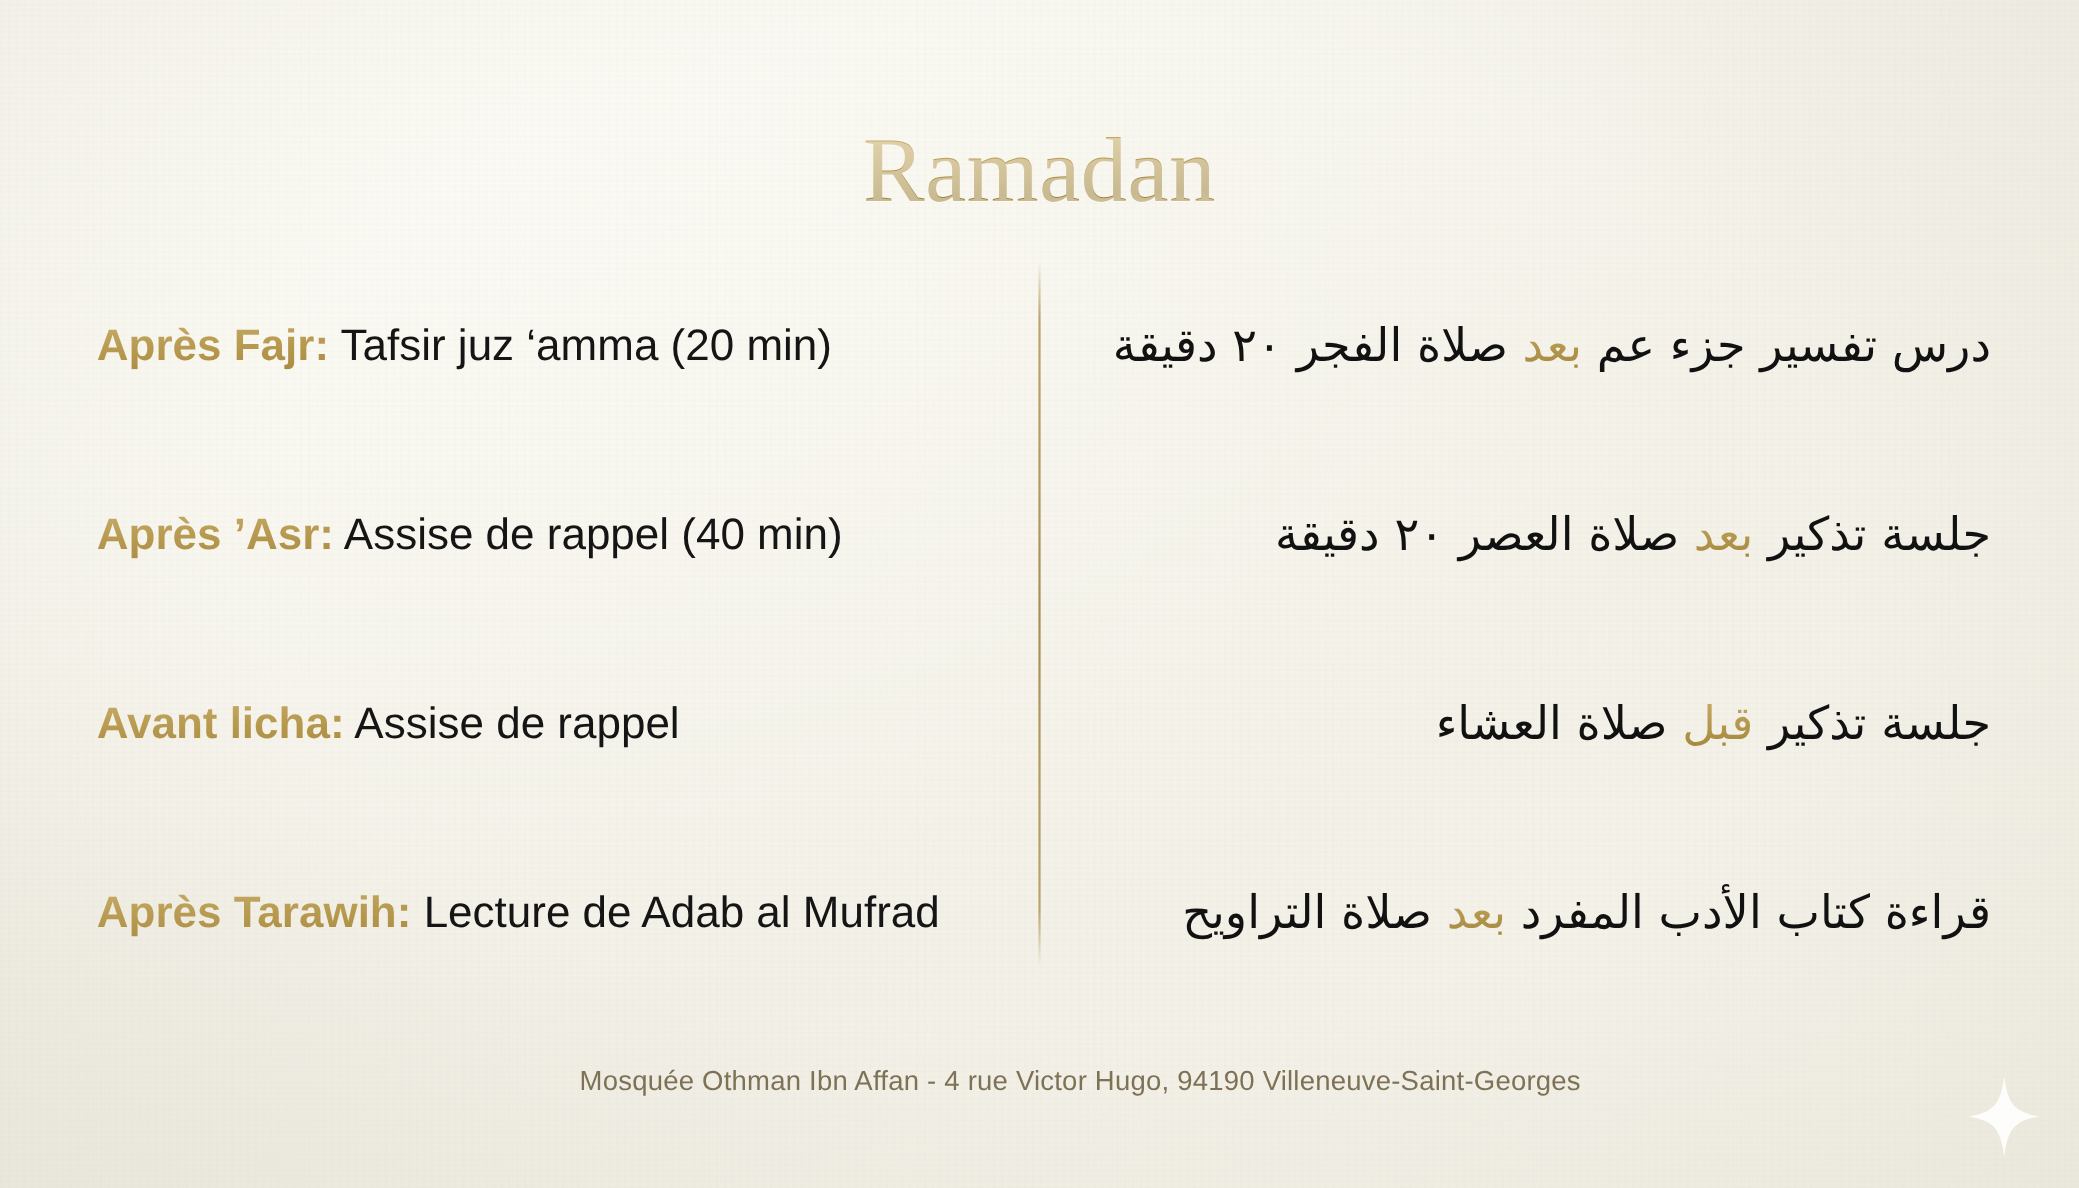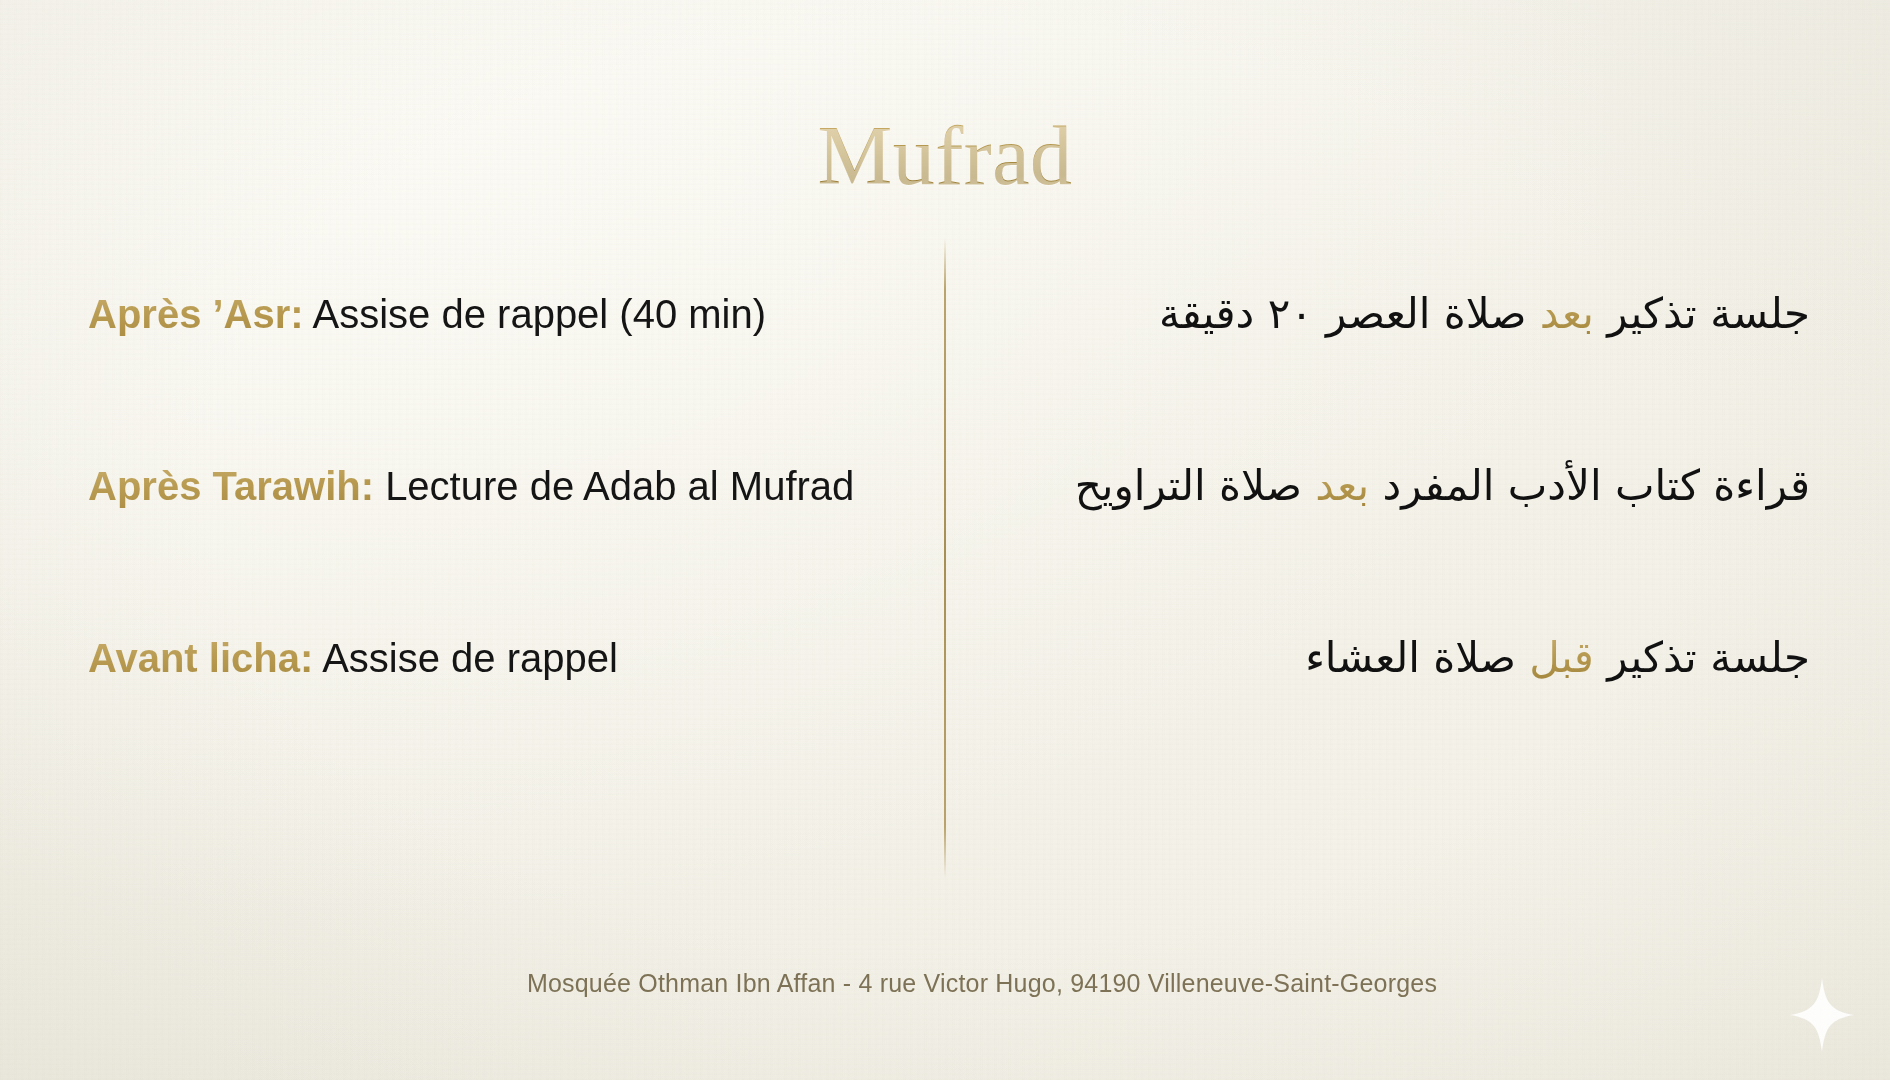--- a/index.html
+++ b/index.html
@@ -157,50 +157,57 @@
 </style>
 </head>
 <body>
 
 <div class="poster">
 
   <div class="paper-grain"></div>
   <div class="paper-vignette"></div>
 
   <div class="title-wrap">
-    <h1 class="title">Mufrad</h1>
+    <h1 class="title">Ramadan</h1>
   </div>
 
   <div class="divider"></div>
 
   <div class="rows">
 
+    <div class="row">
+      <div class="fr-line">
+        <span class="fr-label">Après Fajr:</span>
+        <span class="fr-text">Tafsir juz ‘amma (20 min)</span>
+      </div>
+      <div class="ar-line"><span>درس تفسير جزء عم </span><span class="ar-hl">بعد</span><span> صلاة الفجر ٢٠ دقيقة</span></div>
+    </div>
 
     <div class="row">
       <div class="fr-line">
         <span class="fr-label">Après ’Asr:</span>
         <span class="fr-text">Assise de rappel (40 min)</span>
       </div>
       <div class="ar-line"><span>جلسة تذكير </span><span class="ar-hl">بعد</span><span> صلاة العصر ٢٠ دقيقة</span></div>
     </div>
 
     <div class="row">
       <div class="fr-line">
+        <span class="fr-label">Avant licha:</span>
+        <span class="fr-text">Assise de rappel</span>
+      </div>
+      <div class="ar-line"><span>جلسة تذكير </span><span class="ar-hl">قبل</span><span> صلاة العشاء</span></div>
+    </div>
+
+    <div class="row">
+      <div class="fr-line">
         <span class="fr-label">Après Tarawih:</span>
         <span class="fr-text">Lecture de Adab al Mufrad</span>
       </div>
       <div class="ar-line"><span>قراءة كتاب الأدب المفرد </span><span class="ar-hl">بعد</span><span> صلاة التراويح</span></div>
-    </div>
-
-    <div class="row">
-      <div class="fr-line">
-        <span class="fr-label">Avant licha:</span>
-        <span class="fr-text">Assise de rappel</span>
-      </div>
-      <div class="ar-line"><span>جلسة تذكير </span><span class="ar-hl">قبل</span><span> صلاة العشاء</span></div>
     </div>
 
   </div>
 
   <div class="footer">Mosquée Othman Ibn Affan - 4 rue Victor Hugo, 94190 Villeneuve-Saint-Georges</div>
 
   <svg class="sparkle" viewBox="0 0 64 74" aria-hidden="true">
     <path d="M32 0 C35 24 40 33 64 37 C40 41 35 50 32 74 C29 50 24 41 0 37 C24 33 29 24 32 0 Z" fill="#ffffff" opacity="0.95"></path>
   </svg>
 

